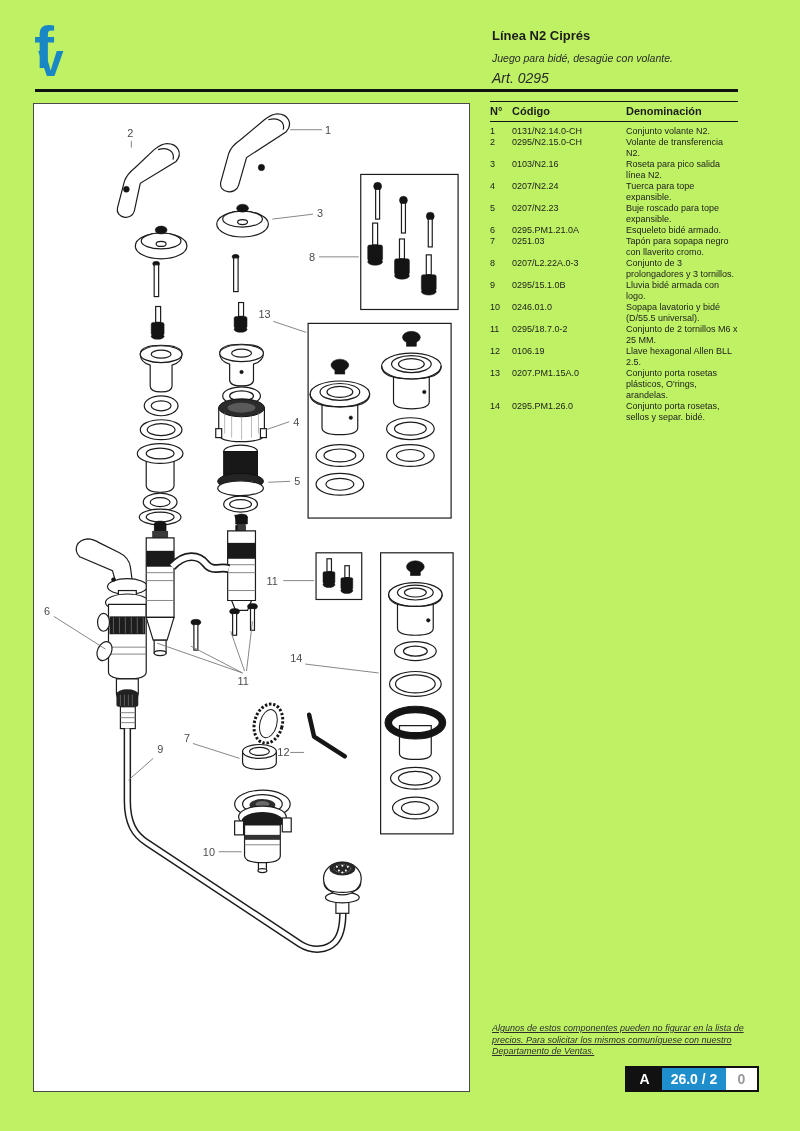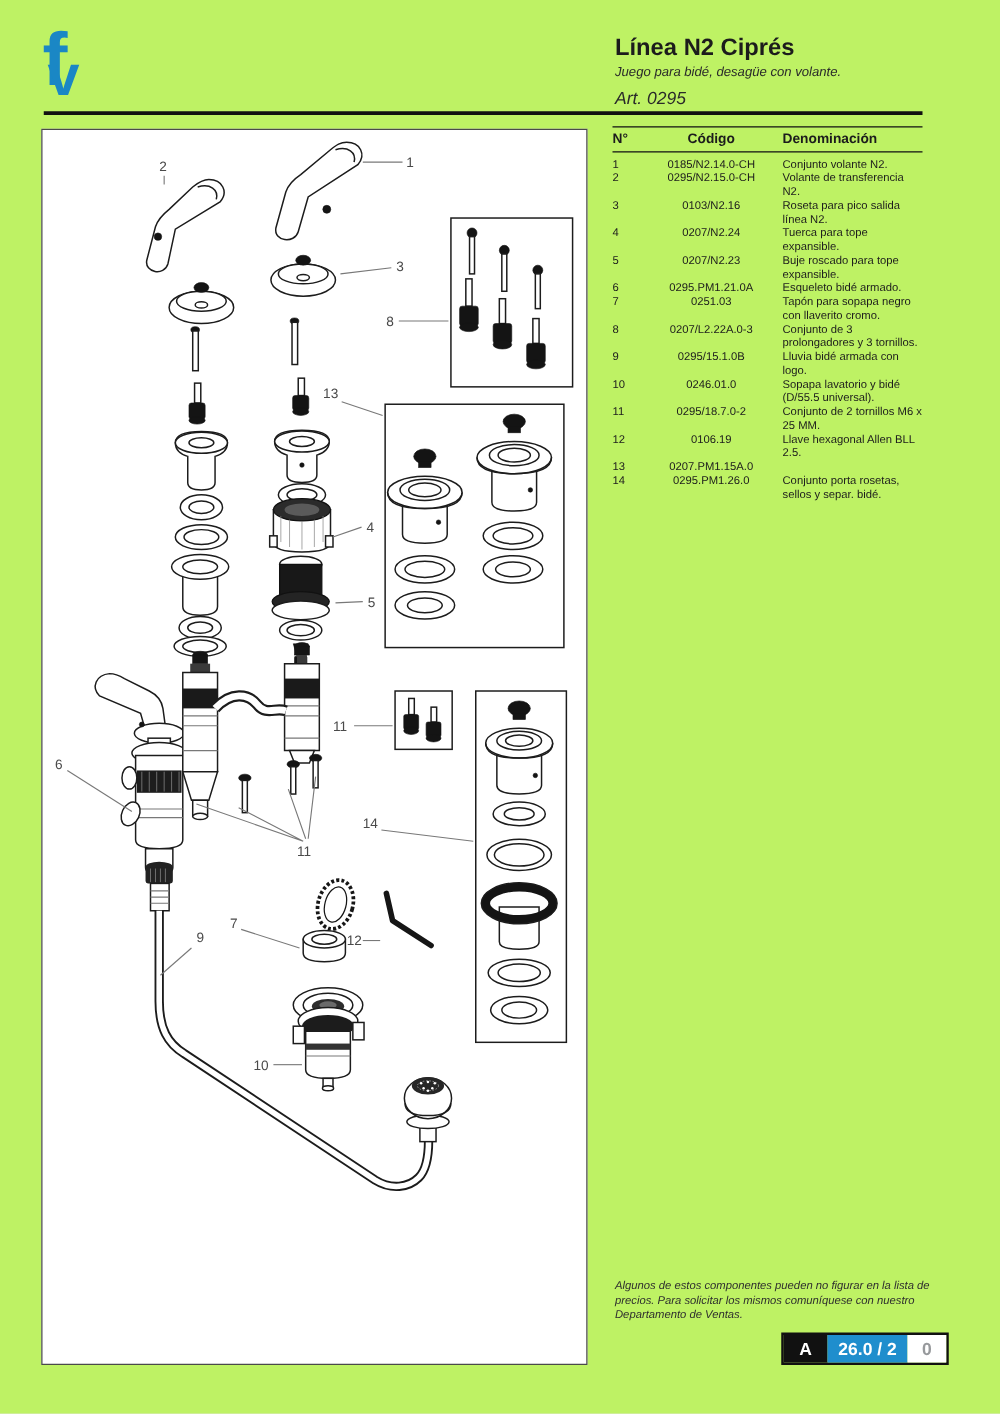--- a/index.html
+++ b/index.html
@@ -4,44 +4,44 @@
 <style>
   html,body{margin:0;padding:0;background:#e8e8e8;}
   .page{position:relative;width:800px;height:1131px;background:#bef264;margin:0 auto;
         font-family:"Liberation Sans",sans-serif;color:#1c1c1c;overflow:hidden;}
   
   .logo{position:absolute;left:34px;top:18px;color:#1a87c5;font-weight:700;line-height:1;}
   .logo .lf{font-size:60px;display:inline-block;}
   .logo .lv{font-size:46px;display:inline-block;margin-left:-16px;vertical-align:-8px;}
   
   .hdr-rule{position:absolute;left:35px;top:89px;width:703px;height:2.5px;background:#111;}
-  .title{position:absolute;left:492px;top:28px;font-size:19px;font-weight:700;}
+  .title{position:absolute;left:492px;top:28px;font-size:13px;font-weight:700;}
   .subtitle{position:absolute;left:492px;top:52px;font-size:10.5px;font-style:italic;color:#2a2a2a;}
   .article{position:absolute;left:492px;top:70px;font-size:14px;font-style:italic;color:#2a2a2a;}
   
   .frame{position:absolute;left:33px;top:103px;width:437px;height:989px;border:1.5px solid #4a4a4a;box-sizing:border-box;background:#fff;}
   .frame svg{display:block;}
   svg .ln{stroke:#1c1c1c;stroke-width:1.2;fill:#fff;}
   svg .nf{stroke:#1c1c1c;stroke-width:1.2;fill:none;}
   svg .dk{fill:#141414;stroke:#141414;stroke-width:0.5;}
   svg .lead{stroke:#787878;stroke-width:0.9;fill:none;}
   svg .tick{stroke:#8a8a8a;stroke-width:0.6;fill:none;}
   svg text.callout{font-family:"Liberation Sans",sans-serif;font-size:11px;fill:#4a4a4a;}
   
   .ptable{position:absolute;left:490px;top:101px;width:248px;}
   .thead{display:flex;border-top:1.5px solid #111;border-bottom:1.5px solid #111;
          padding:3px 0 4px 0;font-weight:700;font-size:11px;}
   .tbody{margin-top:4px;}
   .prow{display:flex;align-items:flex-start;font-size:9px;line-height:11px;color:#1c1c1c;}
   .c-num{width:22px;flex:0 0 22px;}
-  .c-code{width:114px;flex:0 0 114px;text-align:center;}
+  .c-code{width:114px;flex:0 0 114px;}
   .c-desc{width:112px;flex:0 0 112px;}
   
   .note{position:absolute;left:492px;top:1023px;width:256px;font-size:9px;line-height:11.5px;
-        font-style:italic;color:#2e2e2e;}
+        font-style:italic;color:#2e2e2e;text-decoration:underline;}
   .badge{position:absolute;left:625px;top:1066px;height:26px;display:flex;border:2px solid #111;box-sizing:border-box;}
   .badge div{display:flex;align-items:center;justify-content:center;font-weight:700;font-size:14px;}
   .badge .b-a{width:35px;background:#111;color:#fff;}
   .badge .b-num{width:64px;background:#1f8ecd;color:#fff;}
   .badge .b-rev{width:31px;background:#fff;color:#97999c;}
 </style>
 </head>
 <body>
 
 <div class="page">
@@ -351,21 +351,21 @@
 
   <div class="ptable">
     <div class="thead">
       <div class="c-num">N°</div>
       <div class="c-code">Código</div>
       <div class="c-desc">Denominación</div>
     </div>
     <div class="tbody" id="table-body">
         <div class="prow">
           <div class="c-num">1</div>
-          <div class="c-code">0185/N2.14.0-CH</div>
+          <div class="c-code">0131/N2.14.0-CH</div>
           <div class="c-desc">Conjunto volante N2.</div>
         </div>
         <div class="prow">
           <div class="c-num">2</div>
           <div class="c-code">0295/N2.15.0-CH</div>
           <div class="c-desc">Volante de transferencia N2.</div>
         </div>
         <div class="prow">
           <div class="c-num">3</div>
           <div class="c-code">0103/N2.16</div>
@@ -412,20 +412,21 @@
           <div class="c-desc">Conjunto de 2 tornillos M6 x 25 MM.</div>
         </div>
         <div class="prow">
           <div class="c-num">12</div>
           <div class="c-code">0106.19</div>
           <div class="c-desc">Llave hexagonal Allen BLL 2.5.</div>
         </div>
         <div class="prow">
           <div class="c-num">13</div>
           <div class="c-code">0207.PM1.15A.0</div>
+          <div class="c-desc">Conjunto porta rosetas plásticos, O'rings, arandelas.</div>
         </div>
         <div class="prow">
           <div class="c-num">14</div>
           <div class="c-code">0295.PM1.26.0</div>
           <div class="c-desc">Conjunto porta rosetas, sellos y separ. bidé.</div>
         </div>
       </div>
   </div>
 
   <div class="note">Algunos de estos componentes pueden no figurar en la lista de precios. Para solicitar los mismos comuníquese con nuestro Departamento de Ventas.</div>

